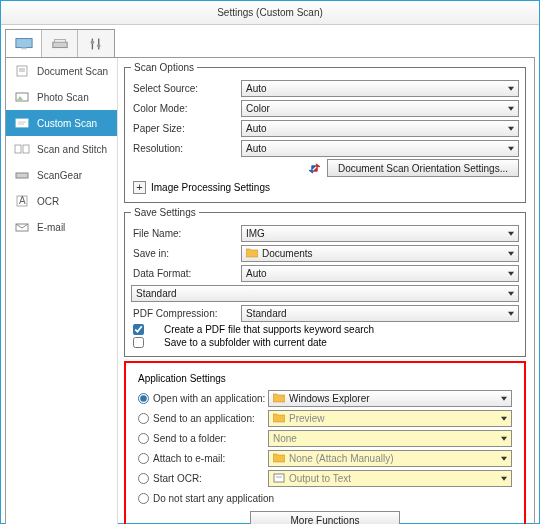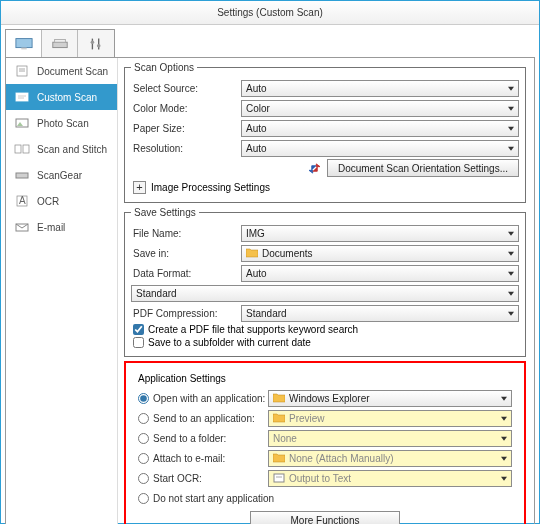--- a/index.html
+++ b/index.html
@@ -25,21 +25,21 @@
 legend { padding: 0 3px; color: #333; }
 .row { display: flex; align-items: center; margin: 2px 0; min-height: 18px; }
 .lbl { width: 110px; color: #333; padding-left: 2px; }
 .lbl.indent-radio { padding-left: 0; display: flex; align-items: center; gap: 4px; width: 130px; }
 .sel { flex: 1; height: 17px; border: 1px solid #8c8c8c; background: linear-gradient(#fff,#eaeaea); padding: 0 14px 0 4px; position: relative; display: flex; align-items: center; color: #222; }
 .sel::after { content: ""; position: absolute; right: 4px; top: 50%; transform: translateY(-30%); border-left: 3px solid transparent; border-right: 3px solid transparent; border-top: 4px solid #333; }
 .sel.disabled { color: #888; background: #fef9c3; }
 .sel .ficon { width: 12px; height: 10px; margin-right: 4px; display: inline-block; }
 .btn { height: 18px; border: 1px solid #8c8c8c; background: linear-gradient(#fefefe,#e4e4e4); padding: 0 10px; display: inline-flex; align-items: center; justify-content: center; color: #222; }
 .row-right { justify-content: flex-end; gap: 6px; }
-.chk-row { display: flex; align-items: center; gap: 4px; margin: 2px 0 2px 2px; }
+.chk-row { display: flex; align-items: center; gap: 20px; margin: 2px 0 2px 2px; }
 input[type=checkbox], input[type=radio] { width: 11px; height: 11px; accent-color: #3377aa; margin: 0; }
 .expand-row { display: flex; align-items: center; gap: 5px; margin: 4px 0 2px 2px; }
 .expand-btn { width: 13px; height: 13px; border: 1px solid #888; display: flex; align-items: center; justify-content: center; font-size: 11px; line-height: 1; color: #333; background: #f5f5f5; }
 .highlight-box { border: 2px solid #ff0000; padding: 2px 4px 6px 4px; margin-top: 2px; }
 .more-row { display: flex; justify-content: center; margin-top: 4px; }
 .more-row .btn { width: 150px; }
 
 .swap-icon { width: 13px; height: 11px; }
 .folder-ic { fill: #f5c04a; stroke: #c08a1a; stroke-width: 0.5; }
 .doc-ic { fill: #fff; stroke: #888; stroke-width: 0.7; }
@@ -77,34 +77,34 @@
     <div class="main-frame">
       <div class="sidebar">
         <div class="side-item">
           <svg viewBox="0 0 16 12">
               <rect x="3" y="1" width="10" height="10" class="doc-ic"></rect>
               <line x1="5" y1="4" x2="11" y2="4" stroke="#aaa"></line>
               <line x1="5" y1="6" x2="11" y2="6" stroke="#aaa"></line>
             </svg>
           <span>Document Scan</span>
         </div>
+        <div class="side-item">
+          <svg viewBox="0 0 16 12">
+              <rect x="2" y="2" width="12" height="8" fill="#fff" stroke="#888"></rect>
+              <polygon points="3,9 6,5 9,9" fill="#a8c8a0"></polygon>
+            </svg>
+          <span>Photo Scan</span>
+        </div>
         <div class="side-item active">
           <svg viewBox="0 0 16 12">
               <rect x="2" y="2" width="12" height="8" fill="#fff" stroke="#fff" stroke-opacity="0.8"></rect>
               <line x1="4" y1="5" x2="12" y2="5" stroke="#ccc"></line>
               <line x1="4" y1="7" x2="10" y2="7" stroke="#ccc"></line>
             </svg>
           <span>Custom Scan</span>
-        </div>
-        <div class="side-item">
-          <svg viewBox="0 0 16 12">
-              <rect x="2" y="2" width="12" height="8" fill="#fff" stroke="#888"></rect>
-              <polygon points="3,9 6,5 9,9" fill="#a8c8a0"></polygon>
-            </svg>
-          <span>Photo Scan</span>
         </div>
         <div class="side-item">
           <svg viewBox="0 0 16 12">
               <rect x="1" y="2" width="6" height="8" class="doc-ic"></rect>
               <rect x="9" y="2" width="6" height="8" class="doc-ic"></rect>
             </svg>
           <span>Scan and Stitch</span>
         </div>
         <div class="side-item">
           <svg viewBox="0 0 16 12">

